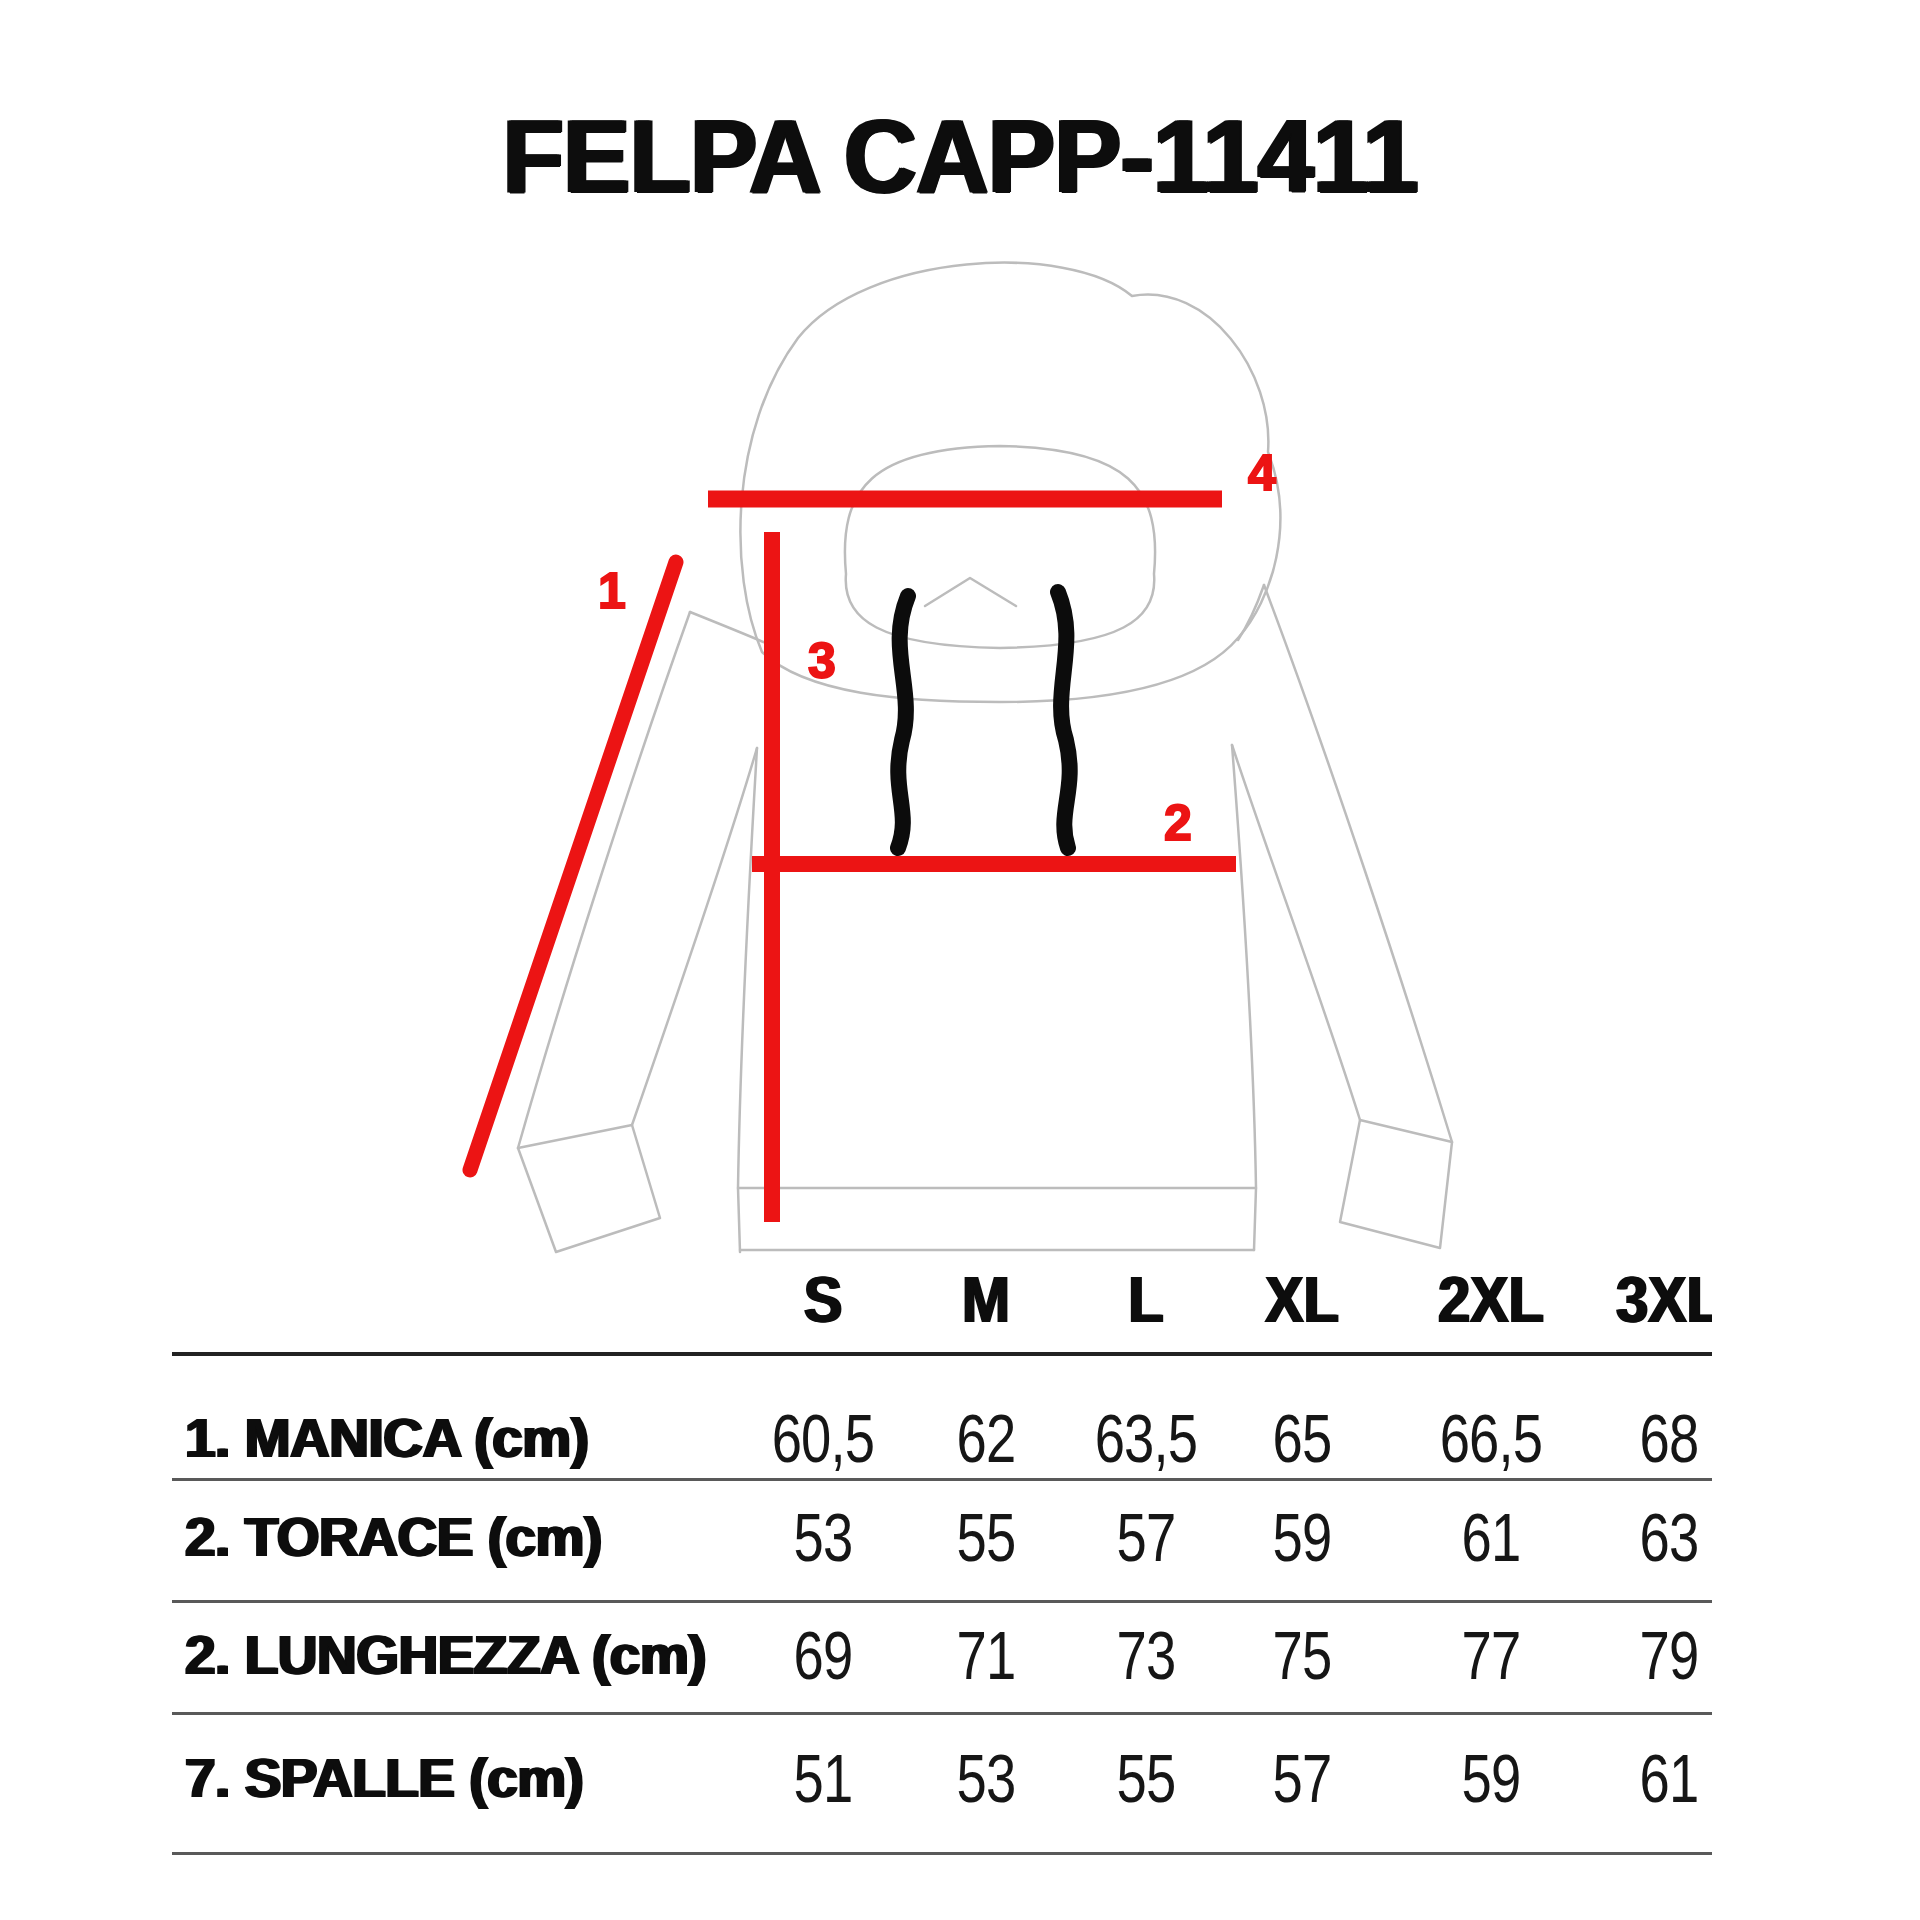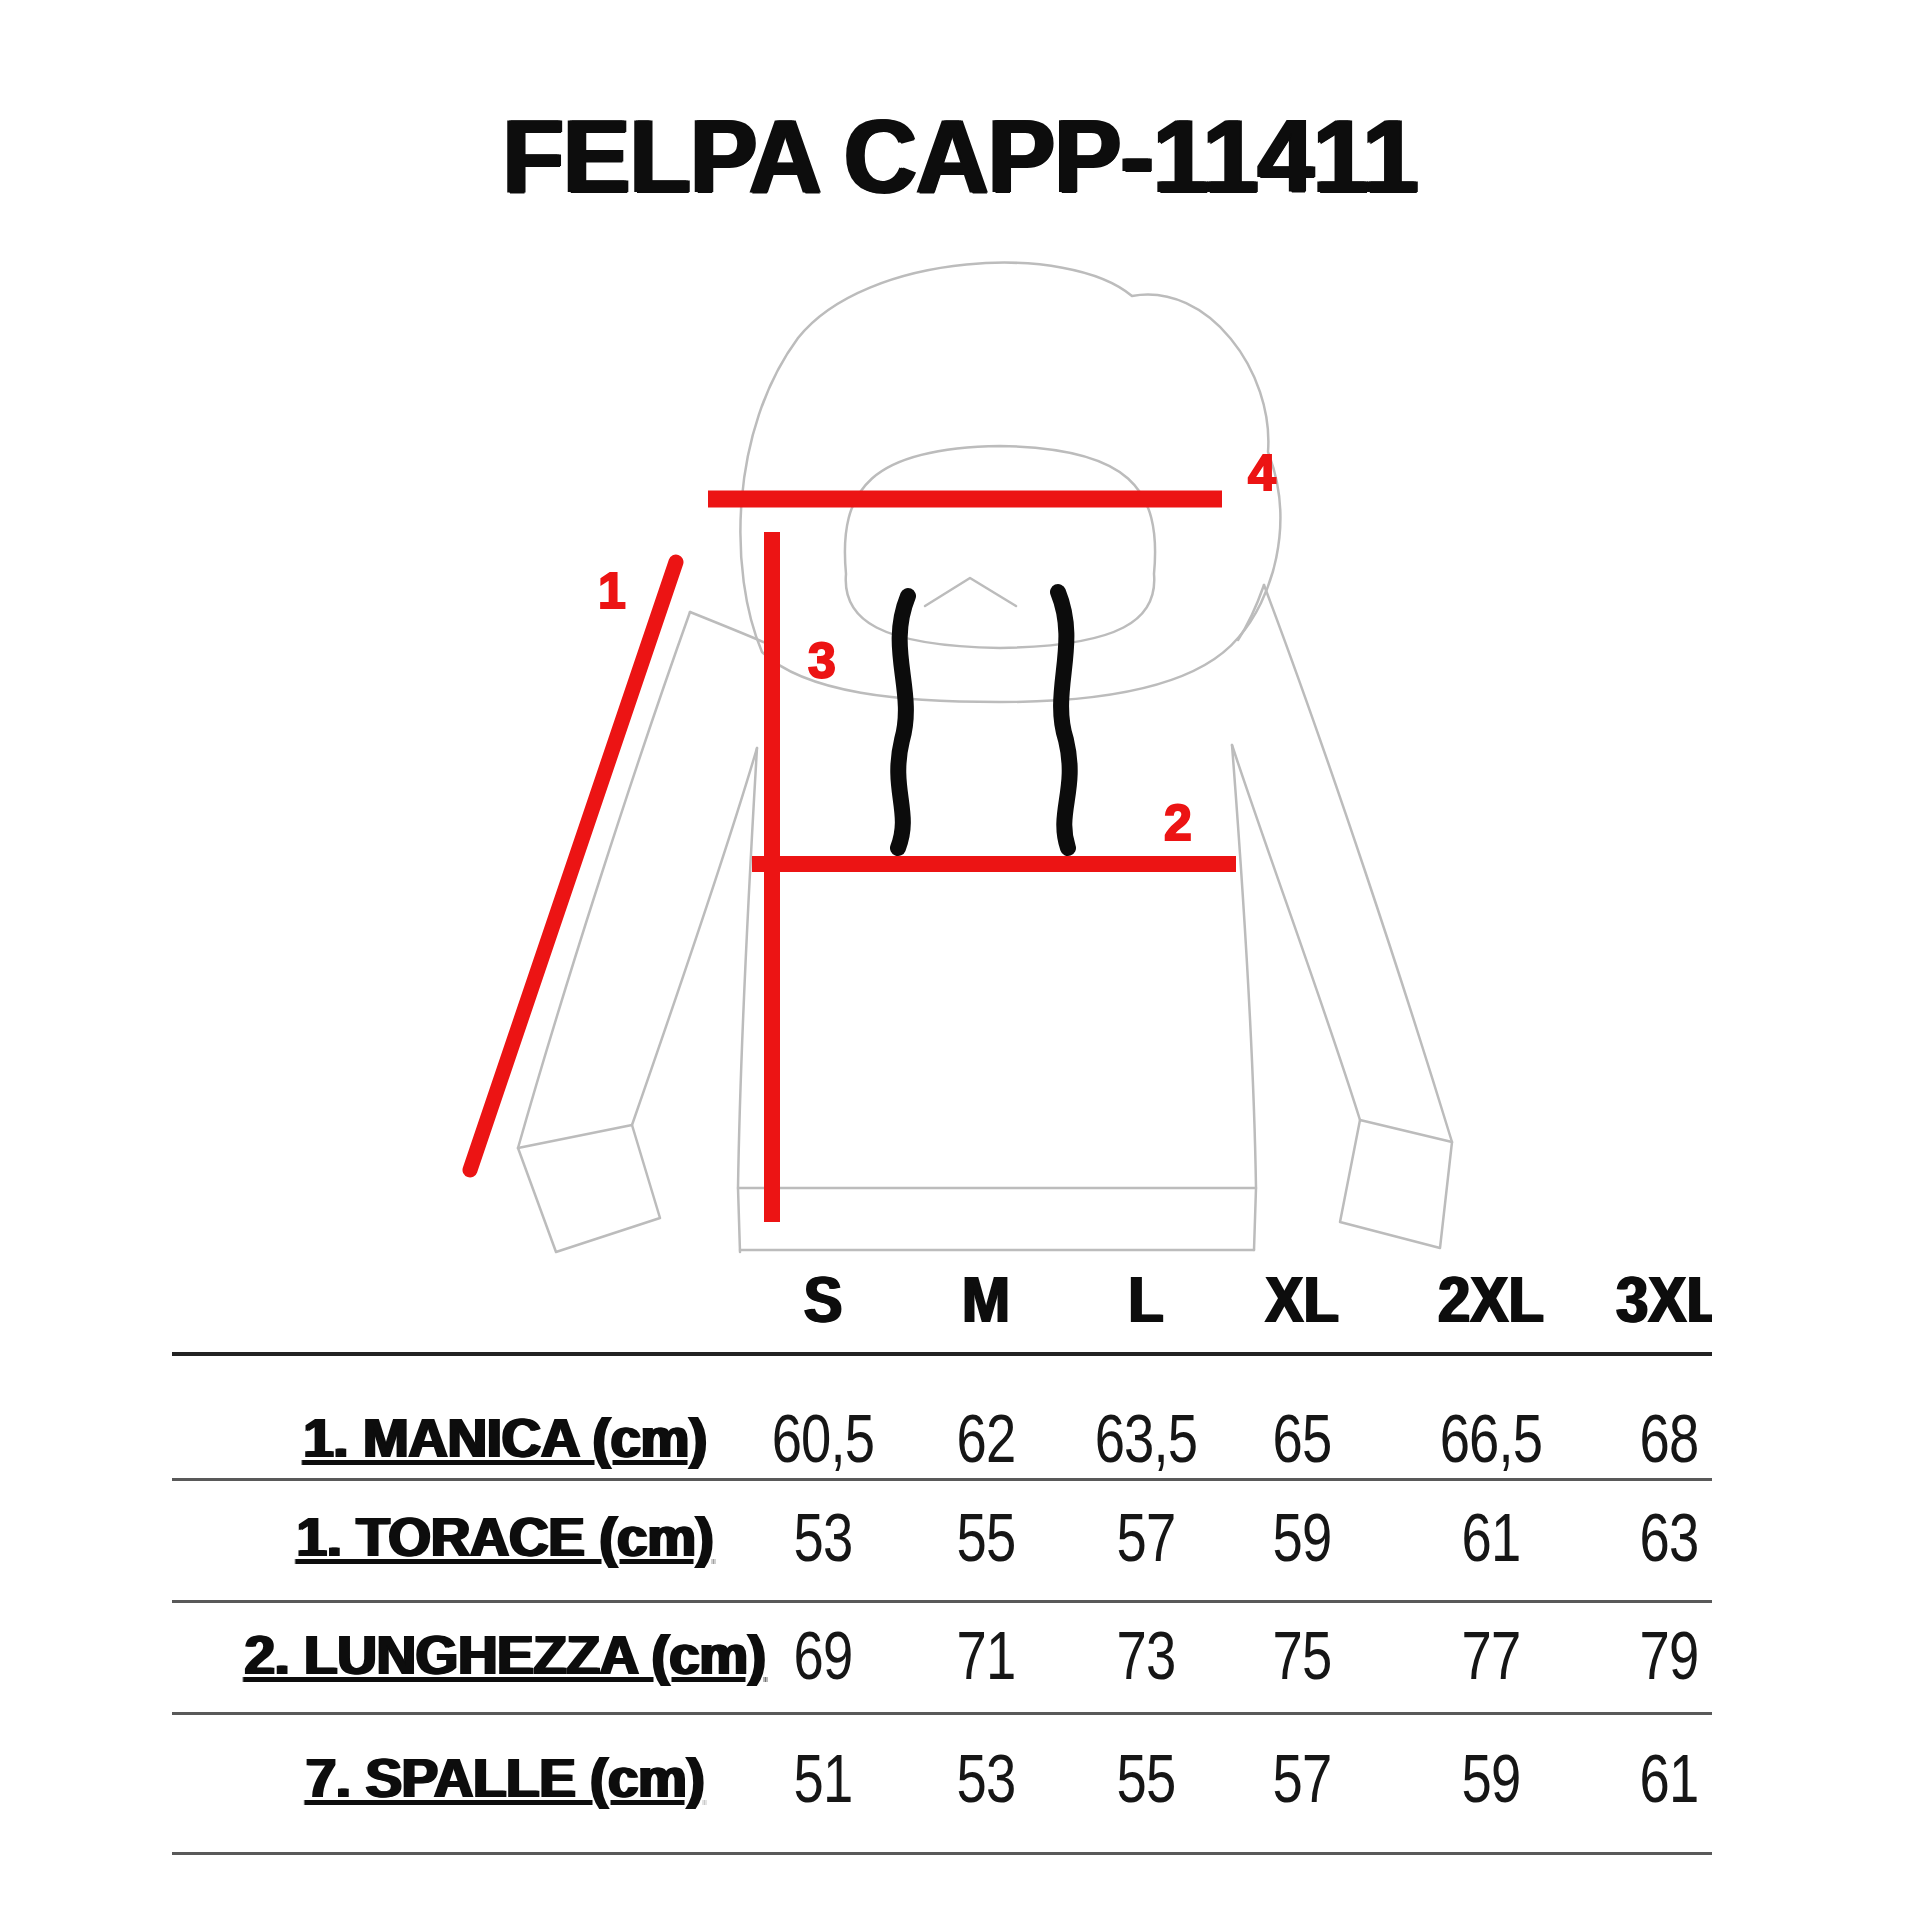--- a/index.html
+++ b/index.html
@@ -34,25 +34,24 @@
   }
   
   .hrule{position:absolute;left:172px;width:1578px;height:3px;background:var(--rule-gray);}
   .hrule.first{height:4px;background:#222222;}
   .col-head{
     position:absolute;width:190px;height:84px;line-height:84px;text-align:center;
     font-size:64px;font-weight:800;transform:scaleX(.9);
     text-shadow:1.5px 0 currentColor,-1.5px 0 currentColor;
   }
   .row-label{
-    position:absolute;left:185px;width:640px;height:90px;line-height:90px;text-align:center;
+    position:absolute;left:185px;width:640px;height:90px;line-height:90px;text-align:left;
     font-size:55px;font-weight:800;letter-spacing:-.5px;
     text-shadow:1.5px 0 currentColor,-1.5px 0 currentColor;
     white-space:nowrap;
-    text-decoration:underline;
   }
   .cell{
     position:absolute;width:190px;height:90px;line-height:90px;text-align:center;
     font-size:68px;font-weight:400;color:#161616;transform:scaleX(.8);letter-spacing:-1px;
     white-space:nowrap;
   }
   
   .c0{left:728px}.c1{left:891px}.c2{left:1051px}.c3{left:1207px}.c4{left:1396px}.c5{left:1574px}
   
   .hr0{top:1352px}.hr1{top:1478px}.hr2{top:1600px}.hr3{top:1712px}.hr4{top:1852px}
@@ -131,21 +130,21 @@
     <div class="hrule hr4"></div>
 
     <div class="row-label rowy0">1. MANICA (cm)</div>
     <div class="cell rowy0 c0">60,5</div>
     <div class="cell rowy0 c1">62</div>
     <div class="cell rowy0 c2">63,5</div>
     <div class="cell rowy0 c3">65</div>
     <div class="cell rowy0 c4">66,5</div>
     <div class="cell rowy0 c5">68</div>
 
-    <div class="row-label rowy1">1. TORACE (cm)</div>
+    <div class="row-label rowy1">2. TORACE (cm)</div>
     <div class="cell rowy1 c0">53</div>
     <div class="cell rowy1 c1">55</div>
     <div class="cell rowy1 c2">57</div>
     <div class="cell rowy1 c3">59</div>
     <div class="cell rowy1 c4">61</div>
     <div class="cell rowy1 c5">63</div>
 
     <div class="row-label rowy2">2. LUNGHEZZA (cm)</div>
     <div class="cell rowy2 c0">69</div>
     <div class="cell rowy2 c1">71</div>

